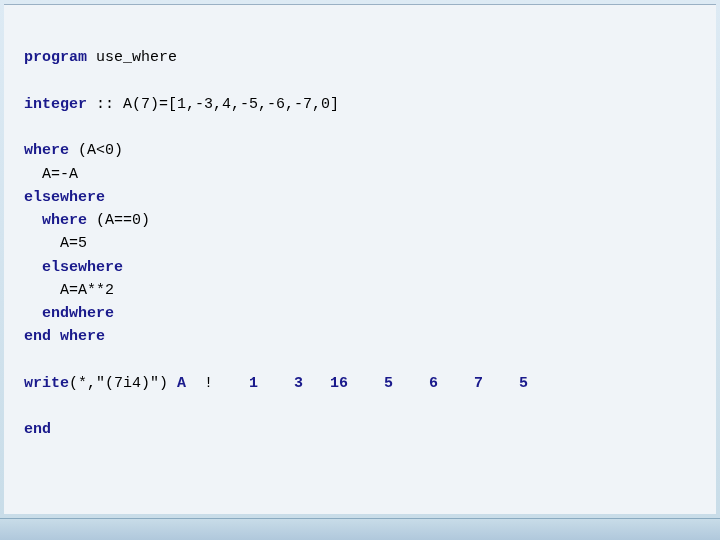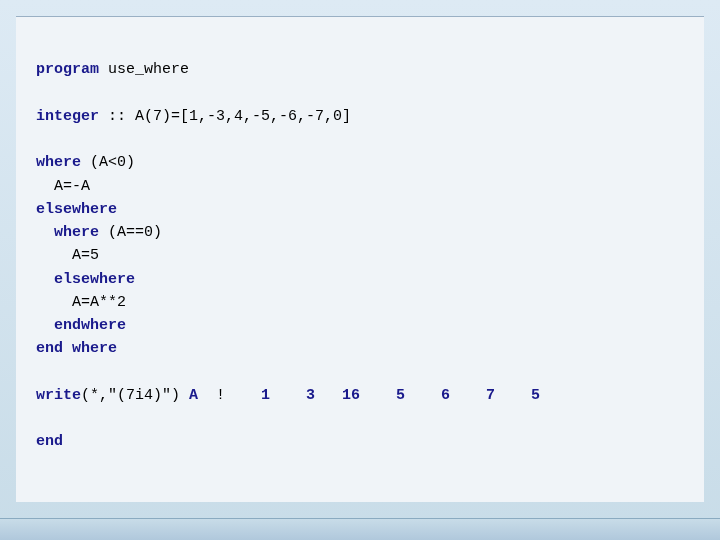--- a/index.html
+++ b/index.html
@@ -34,21 +34,21 @@
     .header-title {
       font-size: 32px;
       font-weight: bold;
       color: #1a1a8c;
       font-family: Arial, sans-serif;
     }
 
     .content {
       flex: 1;
       background: #f0f4f8;
-      margin: 16px;
+      margin: 4px;
       padding: 18px 20px 24px 20px;
       font-family: 'Courier New', Courier, monospace;
       font-size: 15px;
       line-height: 1.55;
       border-top: 1px solid #9ab0c4;
       overflow: hidden;
     }
 
     .code-block {
       white-space: pre;

